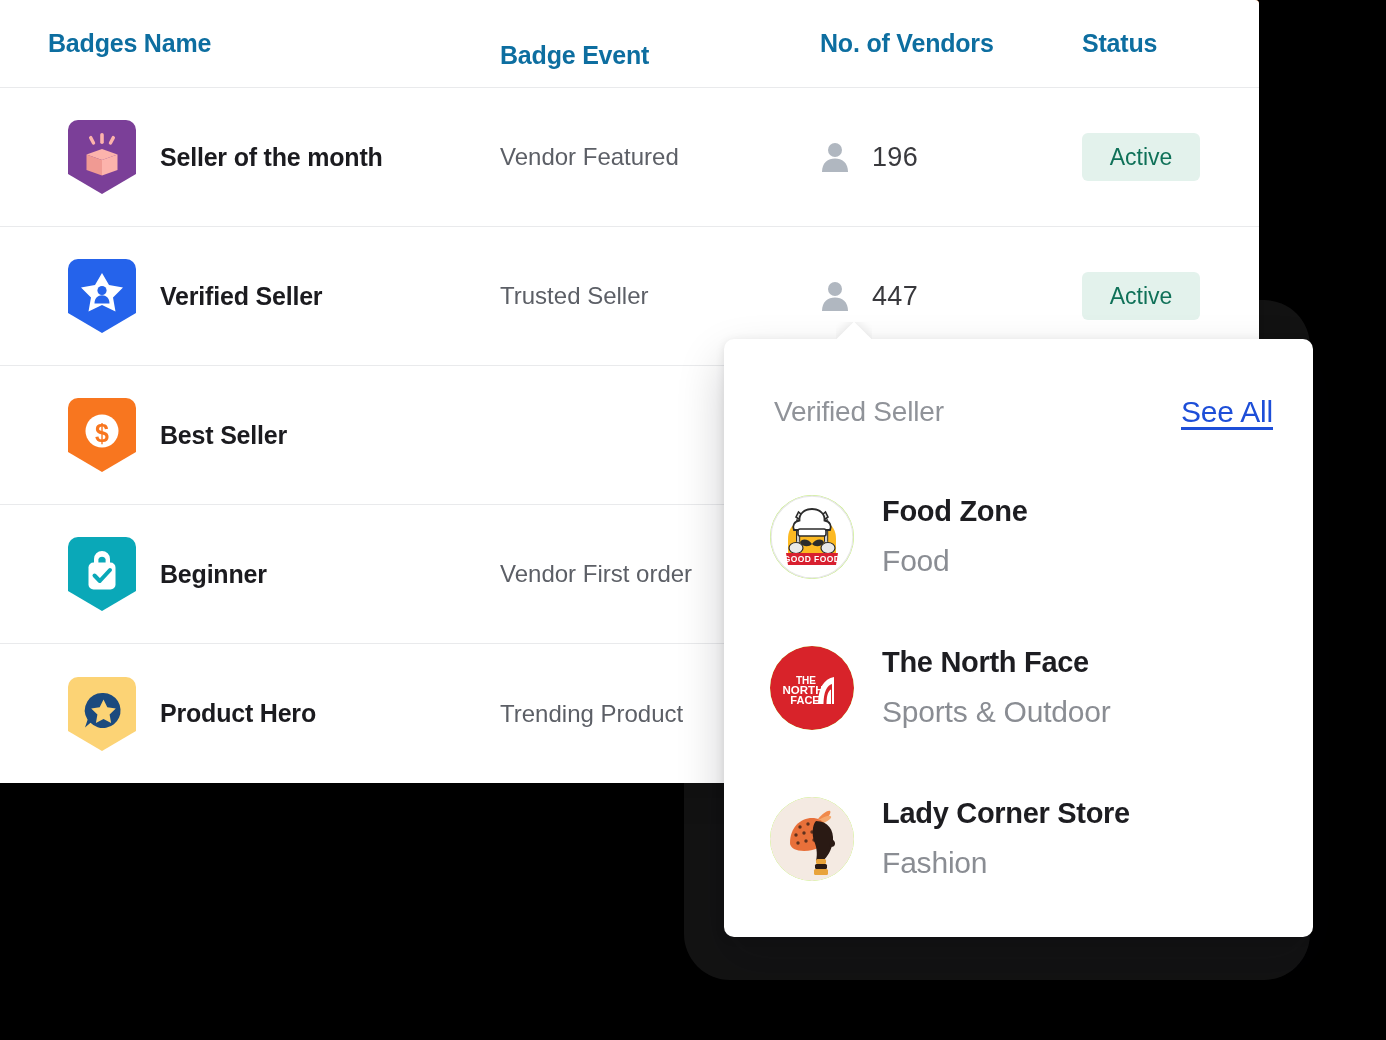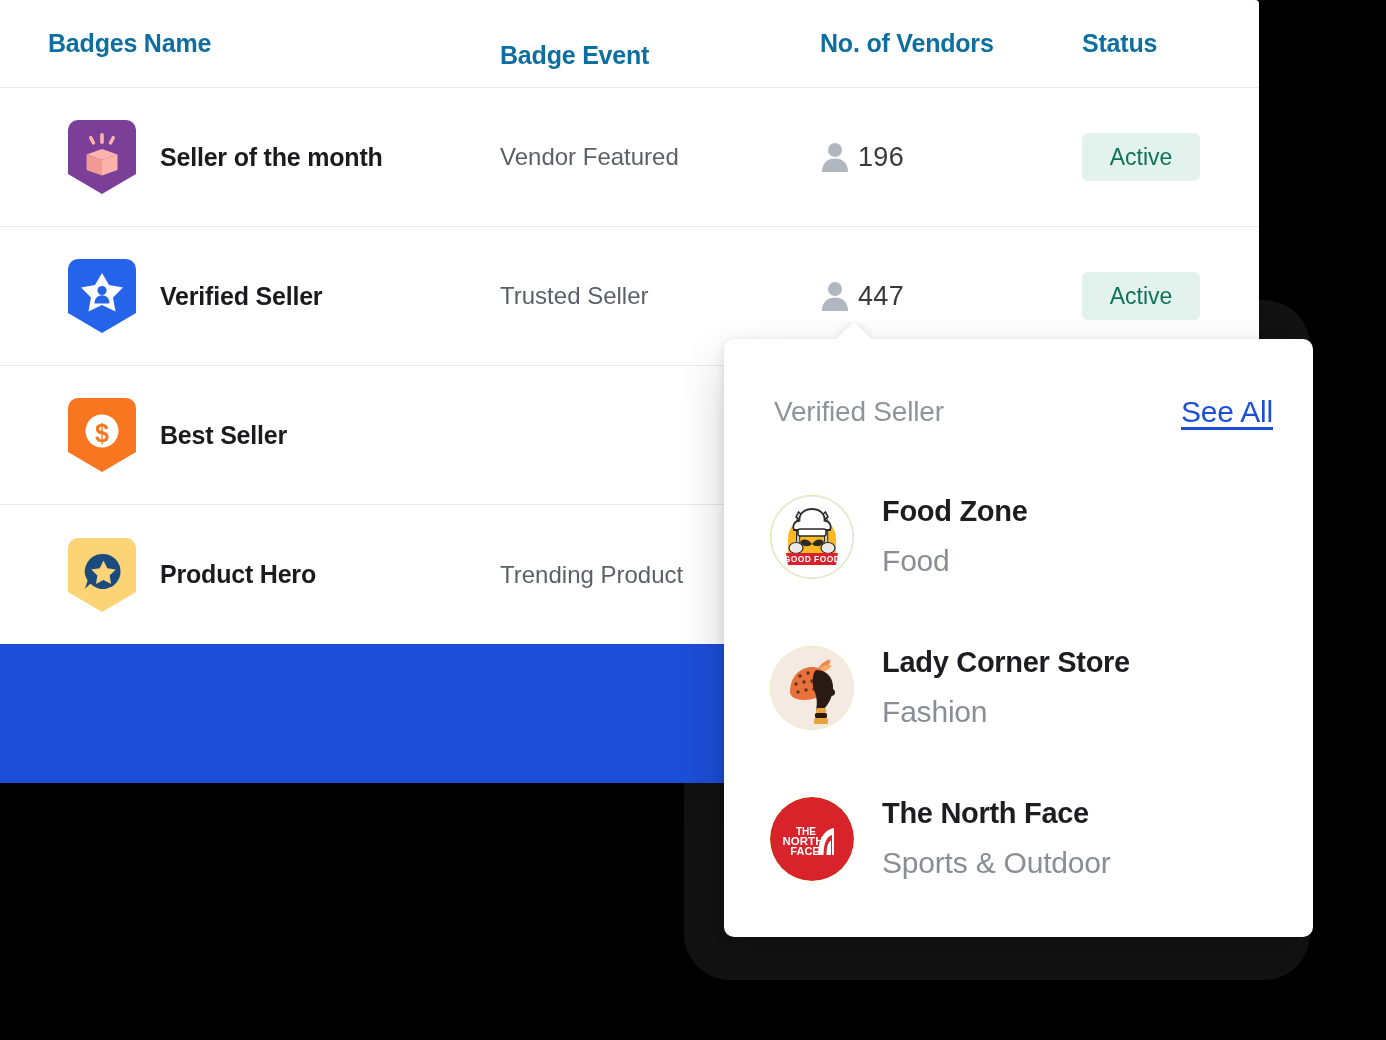--- a/index.html
+++ b/index.html
@@ -33,21 +33,21 @@
     box-shadow: 0 26px 60px rgba(0,0,0,0.9);
   }
 
   
   .table-card {
     position: absolute;
     left: 0px;
     top: 0px;
     width: 1259px;
     height: 783px;
-    background: #1d4ed8;
+    background: #f97316;
     border-radius: 0 4px 4px 0;
     box-shadow: 0 10px 34px rgba(0,0,0,0.14);
     overflow: hidden;
   }
 
   
   .thead {
     display: flex;
     align-items: center;
     height: 88px;
@@ -94,21 +94,21 @@
   .cell-event {
     width: 320px;
     font-size: 24px;
     color: #5c5f66;
     white-space: nowrap;
   }
   .cell-vendors {
     width: 262px;
     display: flex;
     align-items: center;
-    gap: 8px;
+    gap: 22px;
   }
   .vendor-count {
     font-size: 27px;
     color: #39393d;
     letter-spacing: 0.3px;
   }
   .cell-status { width: 177px; }
 
   .status-pill {
     display: inline-flex;
@@ -303,20 +303,38 @@
           </svg>
         </span>
         <span class="badge-name">Best Seller</span>
       </div>
       <div class="cell-vendors">
         <span class="vendor-count"></span>
       </div>
       <div class="cell-status"></div>
     </div>
 
+    <div class="trow">
+      <div class="cell-badge">
+        <span class="shield">
+          <svg viewBox="0 0 68 74" xmlns="http://www.w3.org/2000/svg">
+            <path d="M0 10 A10 10 0 0 1 10 0 L58 0 A10 10 0 0 1 68 10 L68 54 L34 74 L0 54 Z" fill="#0aa8b8"></path>
+            <path d="M26 22 A8 8 0 0 1 42 22 L42 27 L37.6 27 L37.6 22 A4 4 0 0 0 30.4 22 L30.4 27 L26 27 Z" fill="#ffffff"></path>
+            <rect x="20.5" y="25.5" width="27" height="27" rx="5" fill="#ffffff"></rect>
+            <path d="M26.5 38.5 L31.8 44 L42 33" stroke="#0aa8b8" stroke-width="4" fill="none" stroke-linecap="round" stroke-linejoin="round"></path>
+          </svg>
+        </span>
+        <span class="badge-name">Beginner</span>
+      </div>
+      <div class="cell-event">Vendor First order</div>
+      <div class="cell-vendors">
+        <span class="vendor-count"></span>
+      </div>
+      <div class="cell-status"></div>
+    </div>
 
     <div class="trow">
       <div class="cell-badge">
         <span class="shield">
           <svg viewBox="0 0 68 74" xmlns="http://www.w3.org/2000/svg">
             <path d="M0 10 A10 10 0 0 1 10 0 L58 0 A10 10 0 0 1 68 10 L68 54 L34 74 L0 54 Z" fill="#fcd375"></path>
             <path d="M35.5 16 A17.5 17.5 0 1 1 22.5 45.7 L17 50.5 L19.6 42.8 A17.5 17.5 0 0 1 35.5 16 Z" fill="#1b4a7e"></path>
             <path d="M35.5 22.5 L39.3 30.2 L47.8 31.4 L41.6 37.4 L43.1 45.9 L35.5 41.9 L27.9 45.9 L29.4 37.4 L23.2 31.4 L31.7 30.2 Z" fill="#fcd375"></path>
           </svg>
         </span>
@@ -362,20 +380,40 @@
               <ellipse cx="26" cy="53" rx="7" ry="5.5"></ellipse>
               <ellipse cx="58" cy="53" rx="7" ry="5.5"></ellipse>
             </g>
             <path d="M16 58 L68 58 L66 70 L18 70 Z" fill="#d8202f"></path>
             <text x="42" y="67" text-anchor="middle" font-family="Liberation Sans, sans-serif" font-size="8.5" font-weight="bold" fill="#ffffff" letter-spacing="0.4">GOOD FOOD</text>
           </svg>
         </span>
         <span class="vendor-text">
           <span class="vendor-name">Food Zone</span>
           <span class="vendor-cat">Food</span>
+        </span>
+      </div>
+
+      <div class="vendor-row">
+        <span class="avatar">
+          <svg viewBox="0 0 84 84" xmlns="http://www.w3.org/2000/svg">
+            <circle cx="42" cy="42" r="42" fill="#d8232a"></circle>
+            <g fill="#ffffff">
+              <path d="M48 58 C48 42 54 33 64 31 L64 58 Z"></path>
+              <path d="M53.5 58 C53.5 46 57 39.5 62 38 L62 58 Z" fill="#d8232a"></path>
+              <path d="M56.5 58 C56.5 49 58.5 44.5 61 43.5 L61 58 Z"></path>
+            </g>
+            <text x="36" y="38" text-anchor="middle" font-family="Liberation Sans, sans-serif" font-size="10" font-weight="bold" fill="#ffffff">THE</text>
+            <text x="33" y="48" text-anchor="middle" font-family="Liberation Sans, sans-serif" font-size="11.5" font-weight="bold" fill="#ffffff">NORTH</text>
+            <text x="35" y="58" text-anchor="middle" font-family="Liberation Sans, sans-serif" font-size="11" font-weight="bold" fill="#ffffff">FACE</text>
+          </svg>
+        </span>
+        <span class="vendor-text">
+          <span class="vendor-name">The North Face</span>
+          <span class="vendor-cat">Sports &amp; Outdoor</span>
         </span>
       </div>
 
       <div class="vendor-row">
         <span class="avatar">
           <svg viewBox="0 0 84 84" xmlns="http://www.w3.org/2000/svg">
             <circle cx="42" cy="42" r="42" fill="#f4eae2"></circle>
             <path d="M48 22 c5 -6 10 -9 12 -8 c1.5 1 -1 6 -6 10 z" fill="#f08a4b"></path>
             <path d="M49 23 c6 -4 11 -5 12 -3.5 c1 1.5 -3 5 -9 7 z" fill="#f5a96e"></path>
             <path d="M20 46 C20 30 31 20 44 21 C54 21.8 58 30 56 40 C54 49 46 54 34 54 C26 54 20 51 20 46 Z" fill="#e8703a"></path>
@@ -397,36 +435,16 @@
             <rect x="45" y="67" width="12" height="5" rx="1.5" fill="#2a1a14"></rect>
             <rect x="44" y="72" width="14" height="6" rx="1.5" fill="#e8a33a"></rect>
           </svg>
         </span>
         <span class="vendor-text">
           <span class="vendor-name">Lady Corner Store</span>
           <span class="vendor-cat">Fashion</span>
         </span>
       </div>
 
-      <div class="vendor-row">
-        <span class="avatar">
-          <svg viewBox="0 0 84 84" xmlns="http://www.w3.org/2000/svg">
-            <circle cx="42" cy="42" r="42" fill="#d8232a"></circle>
-            <g fill="#ffffff">
-              <path d="M48 58 C48 42 54 33 64 31 L64 58 Z"></path>
-              <path d="M53.5 58 C53.5 46 57 39.5 62 38 L62 58 Z" fill="#d8232a"></path>
-              <path d="M56.5 58 C56.5 49 58.5 44.5 61 43.5 L61 58 Z"></path>
-            </g>
-            <text x="36" y="38" text-anchor="middle" font-family="Liberation Sans, sans-serif" font-size="10" font-weight="bold" fill="#ffffff">THE</text>
-            <text x="33" y="48" text-anchor="middle" font-family="Liberation Sans, sans-serif" font-size="11.5" font-weight="bold" fill="#ffffff">NORTH</text>
-            <text x="35" y="58" text-anchor="middle" font-family="Liberation Sans, sans-serif" font-size="11" font-weight="bold" fill="#ffffff">FACE</text>
-          </svg>
-        </span>
-        <span class="vendor-text">
-          <span class="vendor-name">The North Face</span>
-          <span class="vendor-cat">Sports &amp; Outdoor</span>
-        </span>
-      </div>
-
     </div>
   </div>
 
 </div>
 
 </body></html>

